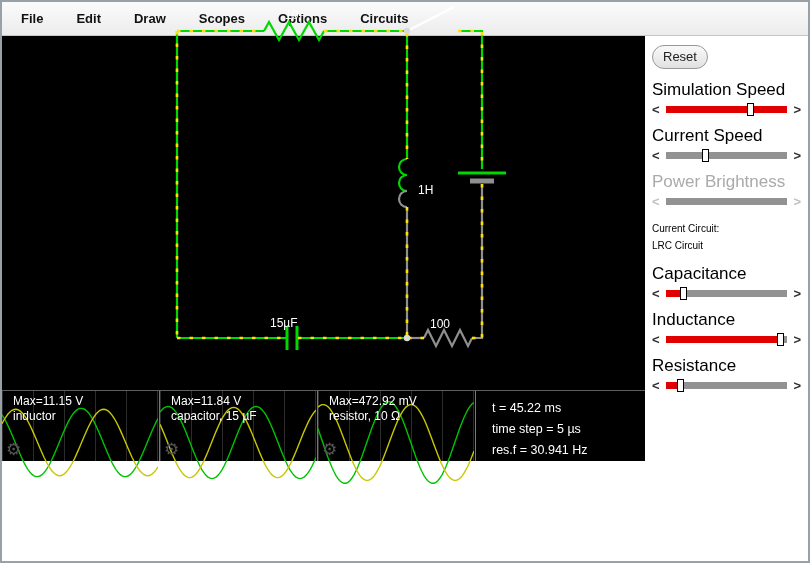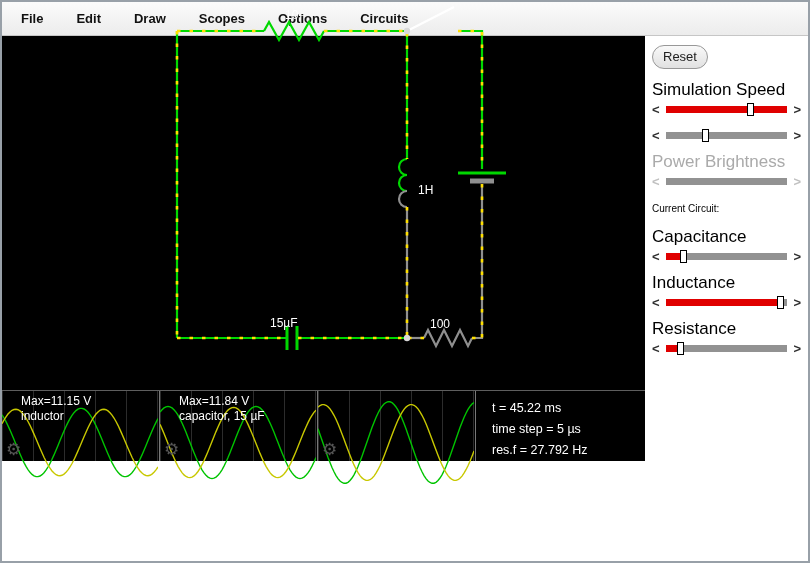--- a/index.html
+++ b/index.html
@@ -16,21 +16,21 @@
   .canvas-col { width:643px; flex:0 0 643px; height:364px; background:#000; display:flex; flex-direction:column;justify-content:center; }
   .circuit-area { height:414px; position:relative; }
   .circuit-svg { display:block; }
   .circuit-svg text { font-family:"Liberation Sans",sans-serif; }
 
   
   .scope-row { height:105px; border-top:1px solid #5e5e5e; display:flex; background:#000; }
   .scope-panel { width:158px; flex:0 0 158px; position:relative; border-right:1px solid #787878;
                  background-image:repeating-linear-gradient(90deg,#2c2c2c 0 1px,transparent 1px 31px); }
   .scope-wave { position:absolute; left:0; top:0; }
-  .scope-text { position:absolute; top:3px; left:19px; color:#fff; font-size:12px; line-height:15px; z-index:2; }
+  .scope-text { position:absolute; top:3px; left:11px; color:#fff; font-size:12px; line-height:15px; z-index:2; }
   .gear { position:absolute; left:4px; bottom:1px; color:#565656; font-size:17px; z-index:2; }
   .status-block { color:#fff; font-size:12.5px; padding:7px 0 0 16px; line-height:21px; }
 
   
   .sidebar { flex:1; background:#fff; padding:9px 7px 0 7px; }
   .btn { display:inline-block; font-size:13px; color:#222; background:linear-gradient(#f9f9f9,#e1e1e1); border:1px solid #989898; border-radius:12px; padding:3px 10px 4px; cursor:pointer; }
   .btn-reset { margin-bottom:13px; }
   .btn-run { margin-bottom:19px; }
   .slider-group { margin-bottom:12px; }
   .slider-label { font-size:17px; color:#000; margin-bottom:5px; line-height:15px; }
@@ -155,27 +155,31 @@
             <div>capacitor, 15 µF</div>
           </div>
           <div class="gear">⚙</div>
         </div>
 
         <div class="scope-panel">
           <svg class="scope-wave" width="156" height="103" viewBox="0 0 156 103" preserveAspectRatio="none">
               <polyline points="0,37.8 2,43.4 4,49.2 6,55.0 8,60.8 10,66.4 12,71.6 14,76.5 16,80.8 18,84.6 20,87.7 22,90.0 24,91.5 26,92.3 28,92.2 30,91.3 32,89.5 34,87.0 36,83.8 38,79.9 40,75.5 42,70.5 44,65.2 46,59.6 48,53.8 50,48.0 52,42.2 54,36.6 56,31.4 58,26.5 60,22.2 62,18.4 64,15.3 66,13.0 68,11.5 70,10.7 72,10.8 74,11.7 76,13.5 78,16.0 80,19.2 82,23.1 84,27.5 86,32.5 88,37.8 90,43.4 92,49.2 94,55.0 96,60.8 98,66.4 100,71.6 102,76.5 104,80.8 106,84.6 108,87.7 110,90.0 112,91.5 114,92.3 116,92.2 118,91.3 120,89.5 122,87.0 124,83.8 126,79.9 128,75.5 130,70.5 132,65.2 134,59.6 136,53.8 138,48.0 140,42.2 142,36.6 144,31.4 146,26.5 148,22.2 150,18.4 152,15.3 154,13.0 156,11.5" fill="none" stroke="#00c400" stroke-width="1.4"></polyline>
               <polyline points="0,16.1 2,14.5 4,13.6 6,13.6 8,14.3 10,15.7 12,17.9 14,20.8 16,24.3 18,28.3 20,32.8 22,37.7 24,42.9 26,48.3 28,53.7 30,59.1 32,64.3 34,69.2 36,73.9 38,78.0 40,81.6 42,84.6 44,86.9 46,88.5 48,89.4 50,89.4 52,88.7 54,87.3 56,85.1 58,82.2 60,78.7 62,74.7 64,70.2 66,65.3 68,60.1 70,54.7 72,49.3 74,43.9 76,38.7 78,33.8 80,29.1 82,25.0 84,21.4 86,18.4 88,16.1 90,14.5 92,13.6 94,13.6 96,14.3 98,15.7 100,17.9 102,20.8 104,24.3 106,28.3 108,32.8 110,37.7 112,42.9 114,48.3 116,53.7 118,59.1 120,64.3 122,69.2 124,73.9 126,78.0 128,81.6 130,84.6 132,86.9 134,88.5 136,89.4 138,89.4 140,88.7 142,87.3 144,85.1 146,82.2 148,78.7 150,74.7 152,70.2 154,65.3 156,60.1" fill="none" stroke="#c8c800" stroke-width="1.4"></polyline>
             </svg>
+          <div class="scope-text">
+            <div>Max=472.92 mV</div>
+            <div>resistor, 10 Ω</div>
+          </div>
           <div class="gear">⚙</div>
         </div>
 
         <div class="status-block">
           <div>t = 45.22 ms</div>
           <div>time step = 5 µs</div>
-          <div>res.f = 27.792 Hz</div>
+          <div>res.f = 30.941 Hz</div>
         </div>
 
       </div>
     </div>
 
     <div class="sidebar">
 
       <div><button class="btn btn-reset">Reset</button></div>
 
       <div class="slider-group">
@@ -184,20 +188,21 @@
           <span class="arrow">&lt;</span>
           <div class="track">
             <div class="track-fill" style="width: 100%;"></div>
             <div class="handle" style="left: calc(70% - 4px);"></div>
           </div>
           <span class="arrow arrow-r">&gt;</span>
         </div>
       </div>
 
       <div class="slider-group">
+        <div class="slider-label">Current Speed</div>
         <div class="slider-row">
           <span class="arrow">&lt;</span>
           <div class="track">
             <div class="track-fill" style="width: 0%;"></div>
             <div class="handle" style="left: calc(33% - 4px);"></div>
           </div>
           <span class="arrow arrow-r">&gt;</span>
         </div>
       </div>
 
@@ -208,20 +213,21 @@
           <div class="track">
             <div class="track-fill" style="width: 0%;"></div>
 
           </div>
           <span class="arrow arrow-r">&gt;</span>
         </div>
       </div>
 
       <div class="circuit-info">
         <div>Current Circuit:</div>
+        <div>LRC Circuit</div>
       </div>
 
       <div class="slider-group">
         <div class="slider-label">Capacitance</div>
         <div class="slider-row">
           <span class="arrow">&lt;</span>
           <div class="track">
             <div class="track-fill" style="width: 15%;"></div>
             <div class="handle" style="left: calc(15% - 4px);"></div>
           </div>

